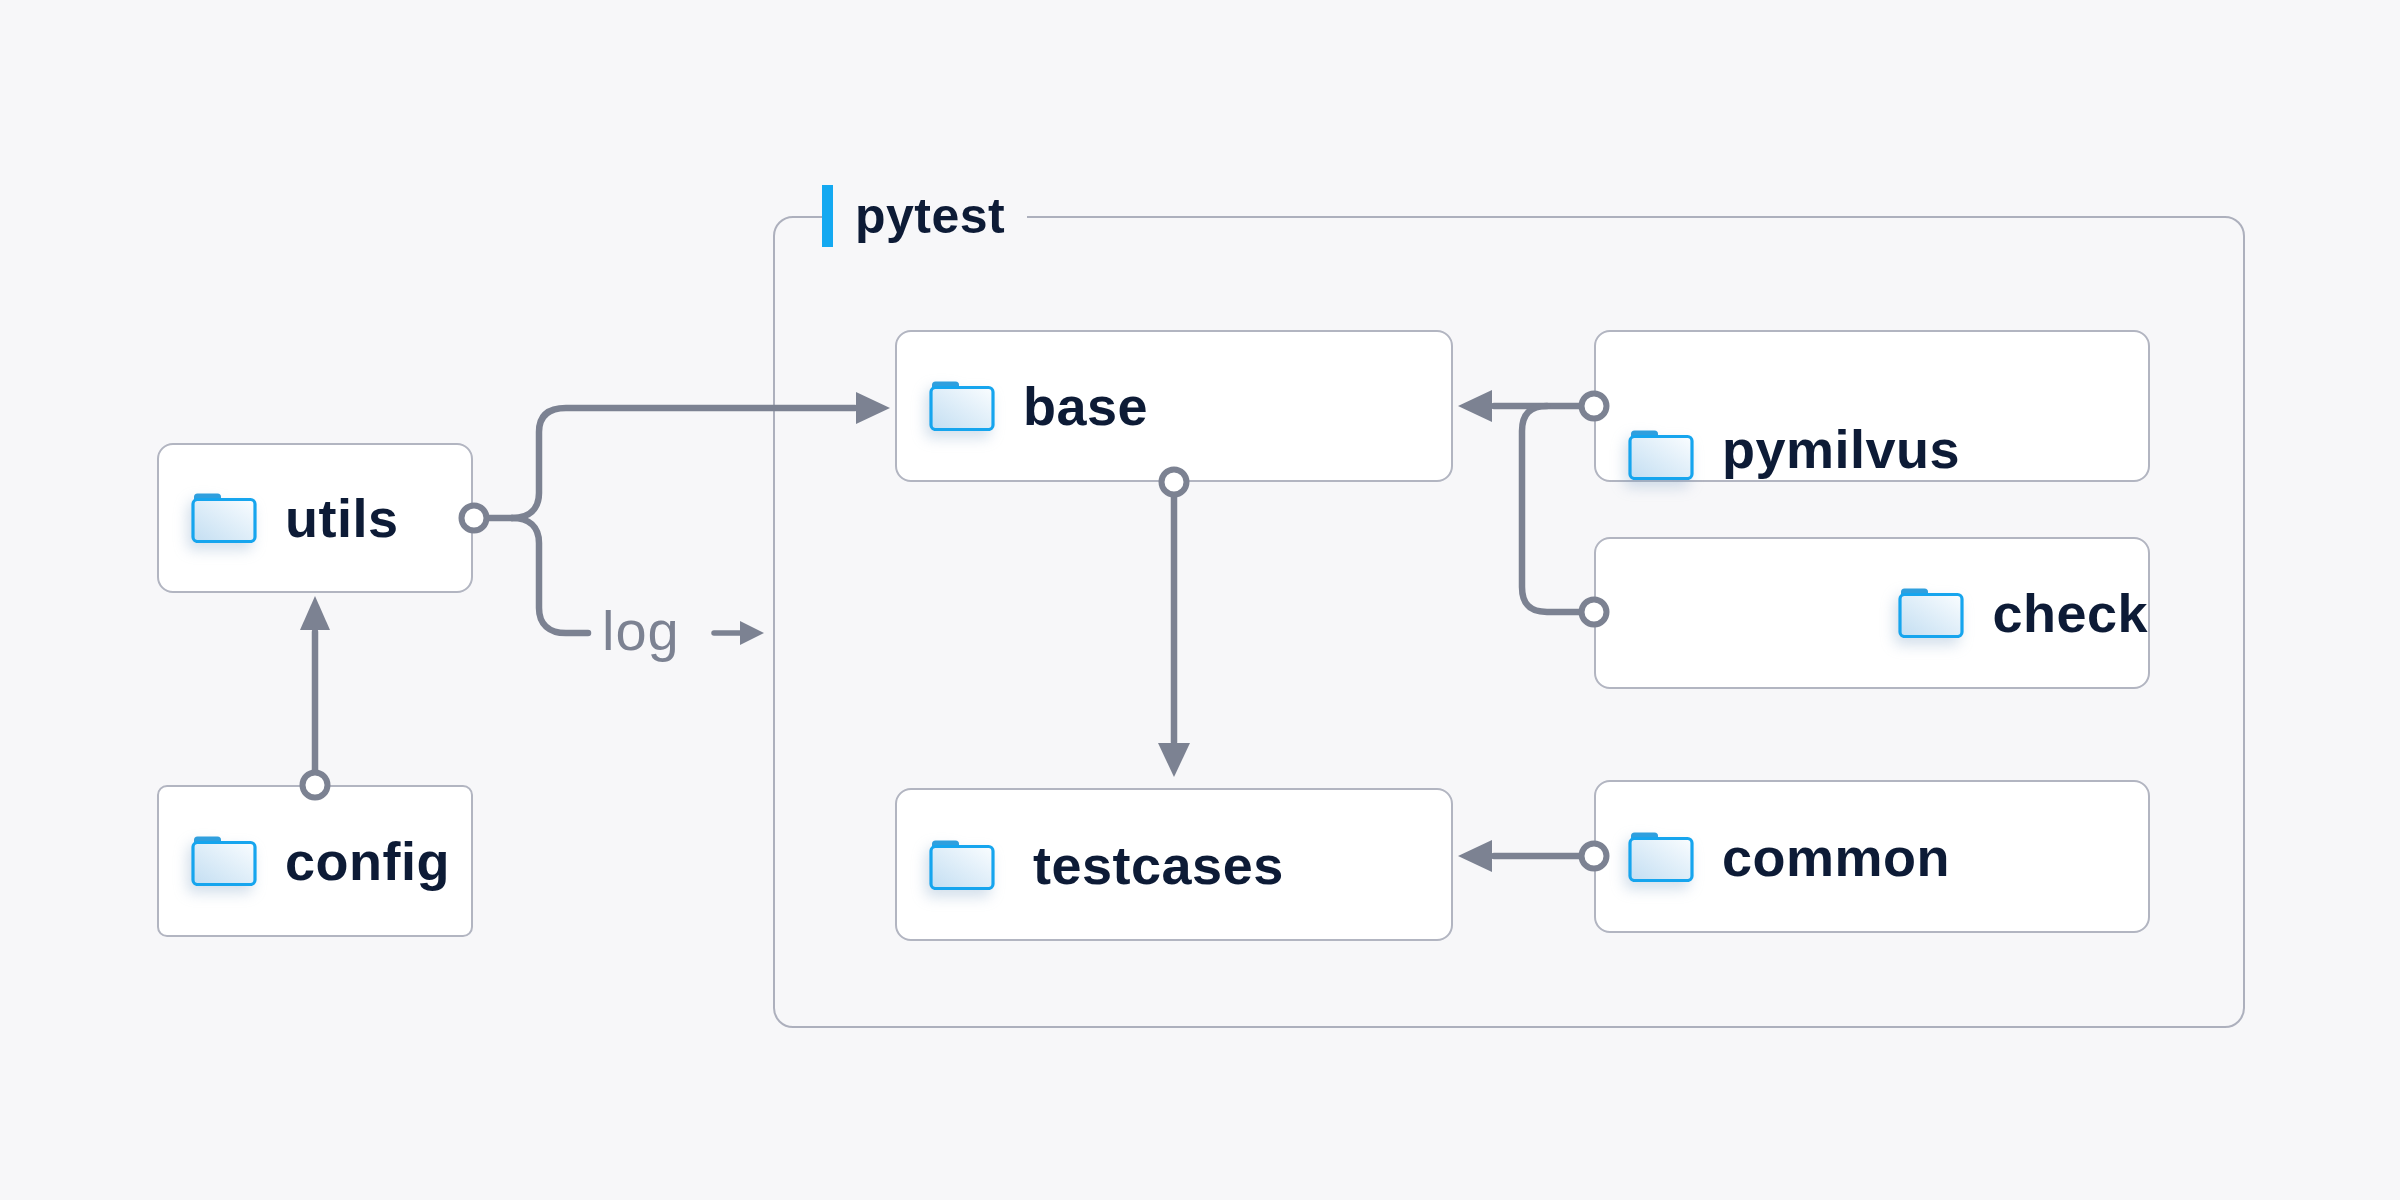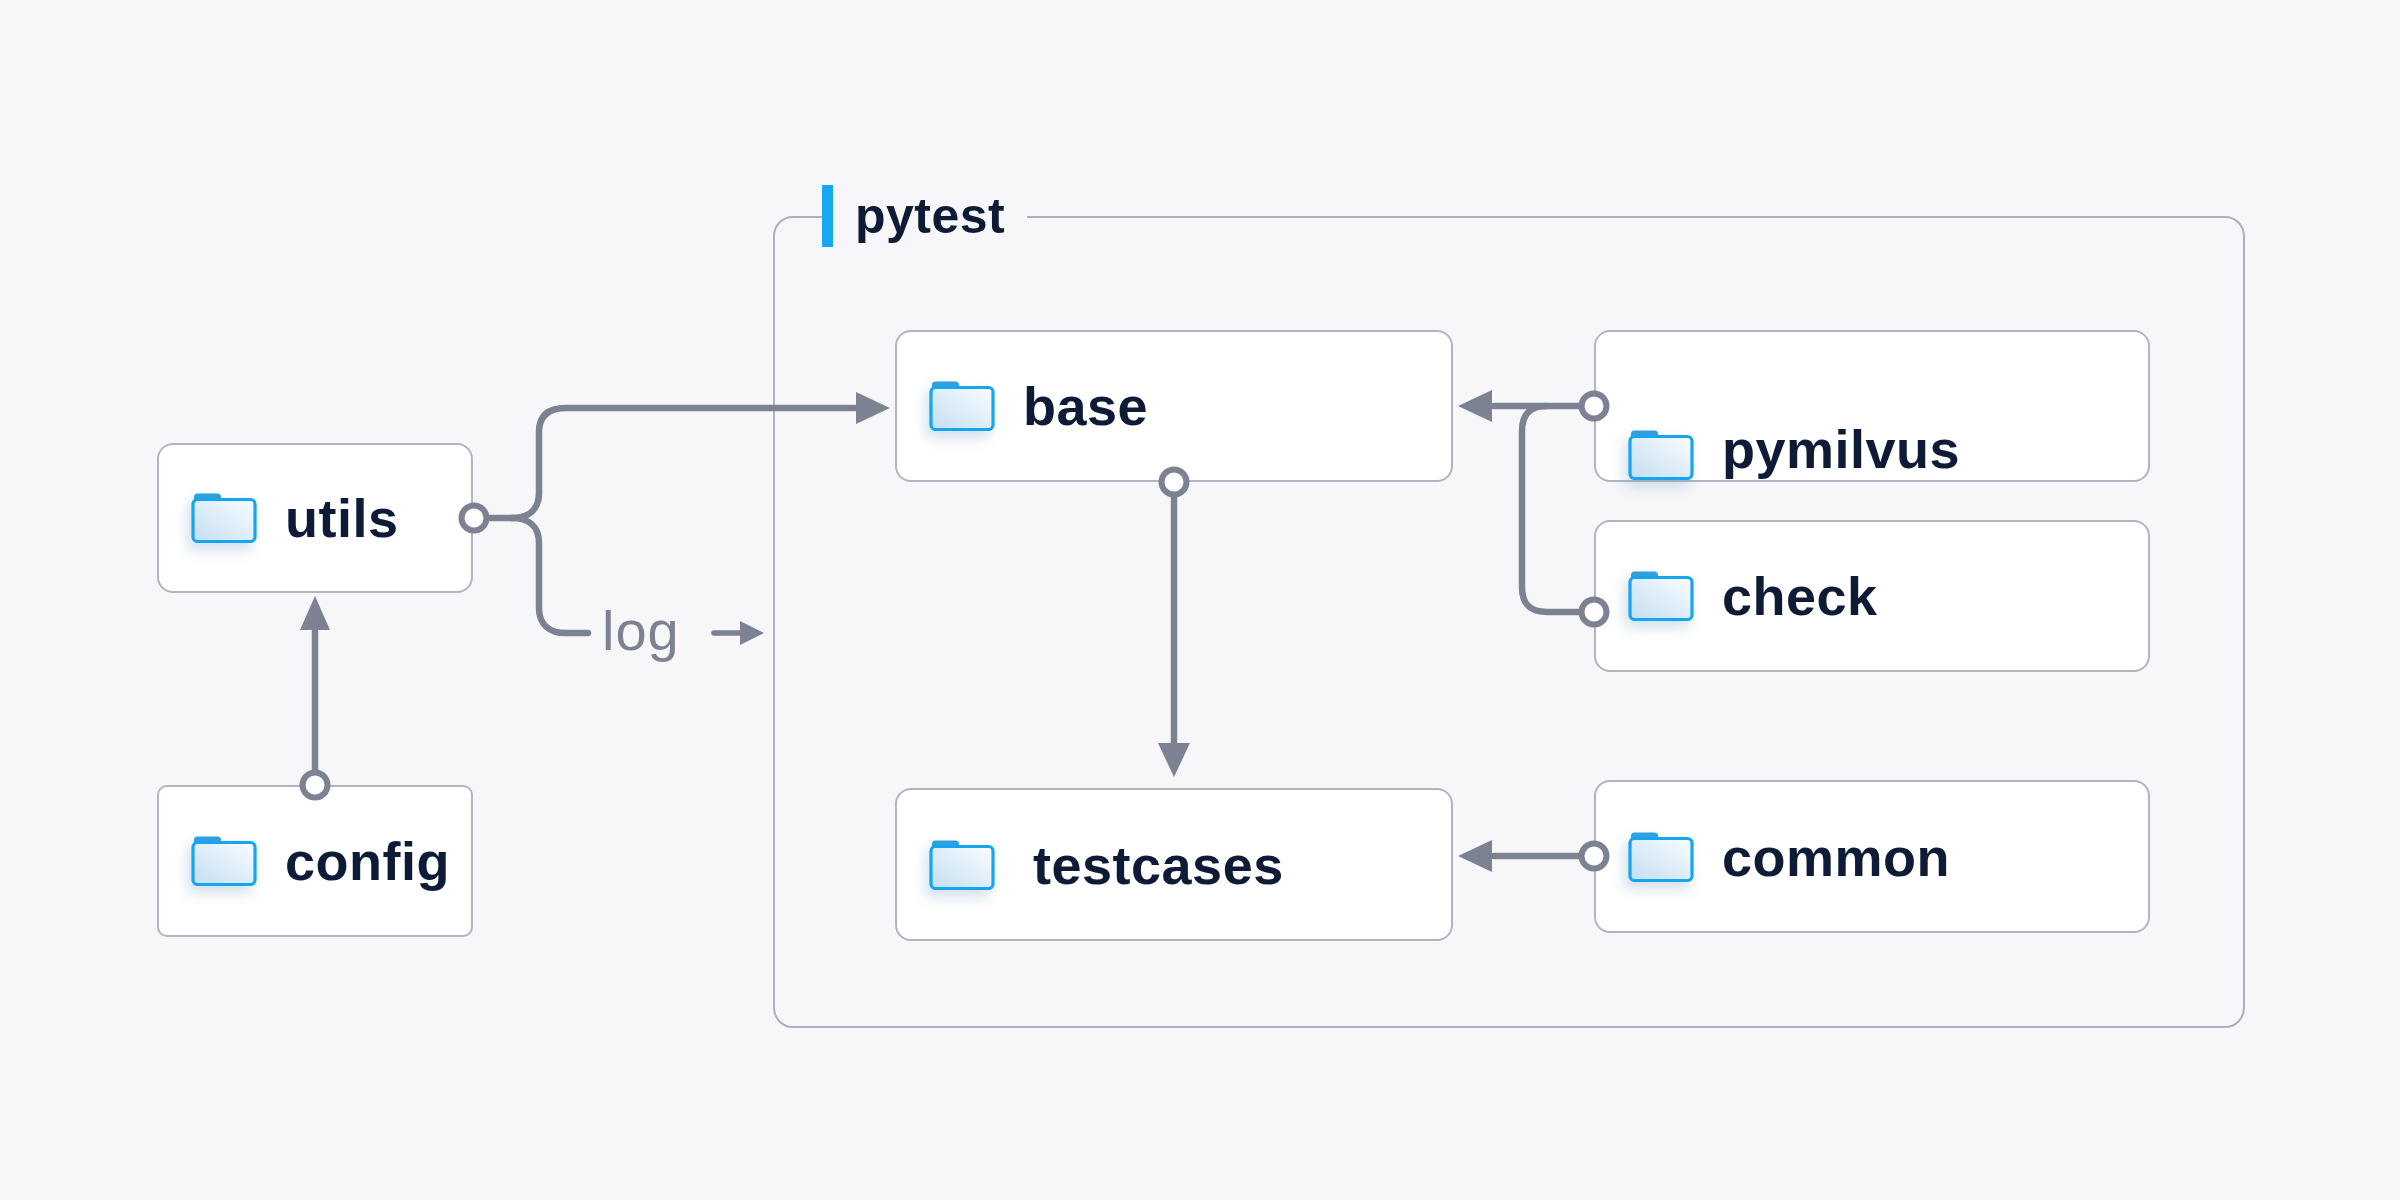--- a/index.html
+++ b/index.html
@@ -68,21 +68,21 @@
   }
   .folder {
     filter: drop-shadow(-4px 7px 7px rgba(110, 150, 190, 0.30));
     flex: 0 0 auto;
   }
 
   .n-utils     { left: 157px;  top: 443px; width: 316px; height: 150px; }
   .n-config    { left: 157px;  top: 785px; width: 316px; height: 152px; border-radius: 10px; }
   .n-base      { left: 895px;  top: 330px; width: 558px; height: 152px; }
   .n-pymilvus  { left: 1594px; top: 330px; width: 556px; height: 152px; align-items: flex-end; }
-  .n-check     { left: 1594px; top: 520px; width: 556px; height: 152px; }
+  .n-check     { left: 1594px; top: 537px; width: 556px; height: 152px; justify-content: flex-end; }
   .n-testcases { left: 895px;  top: 788px; width: 558px; height: 153px; gap: 10px; }
   .n-common    { left: 1594px; top: 780px; width: 556px; height: 153px; }
 
   
   .connector-layer {
     position: absolute;
     left: 0; top: 0;
     width: 2400px; height: 1200px;
     z-index: 3;
     pointer-events: none;

